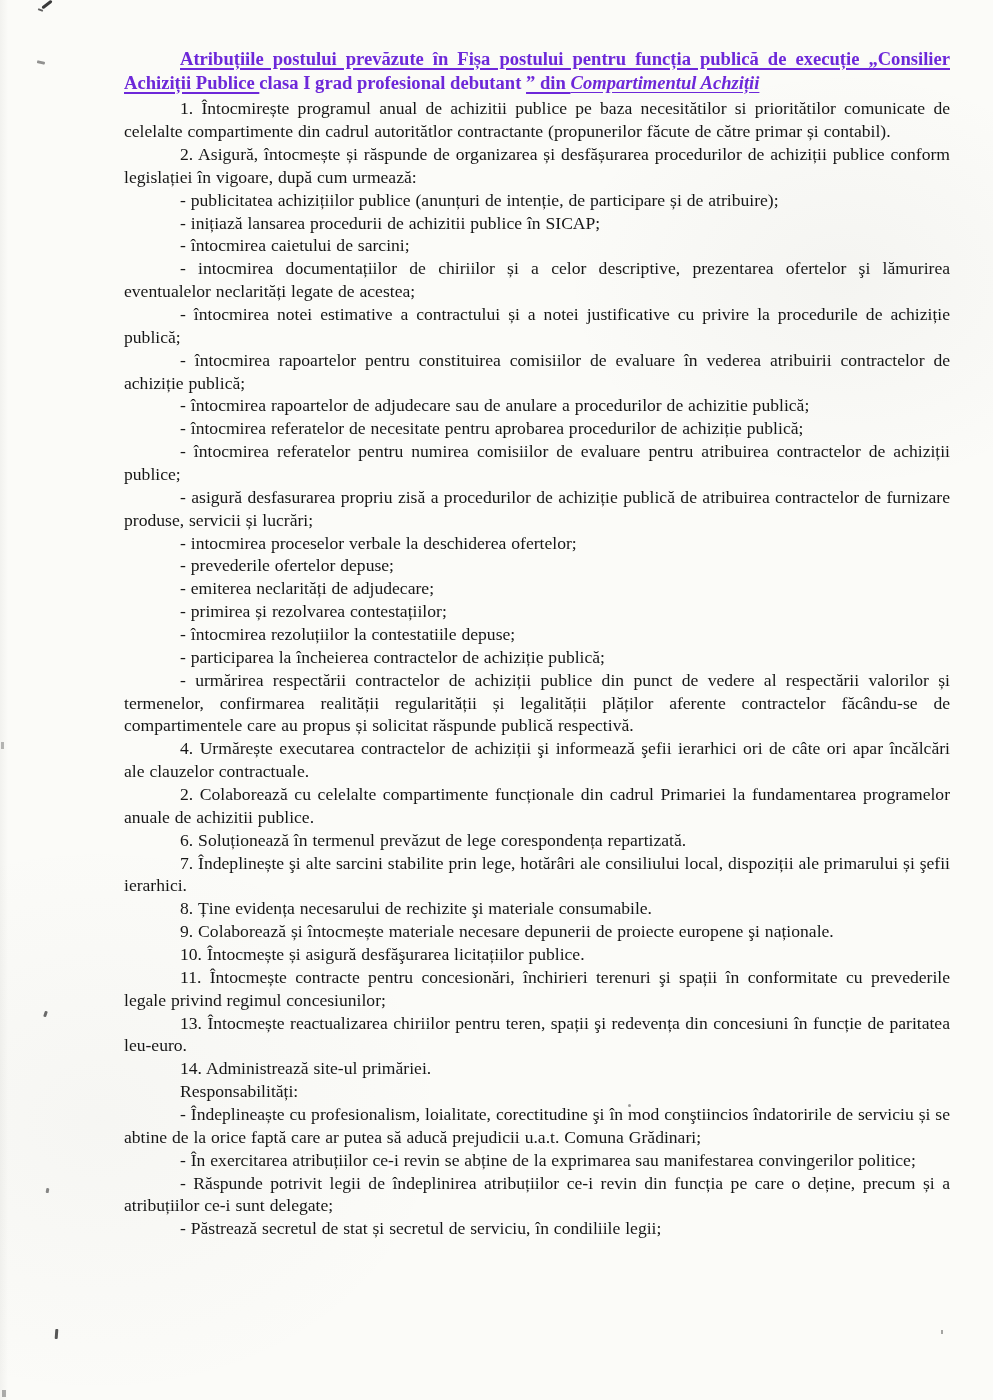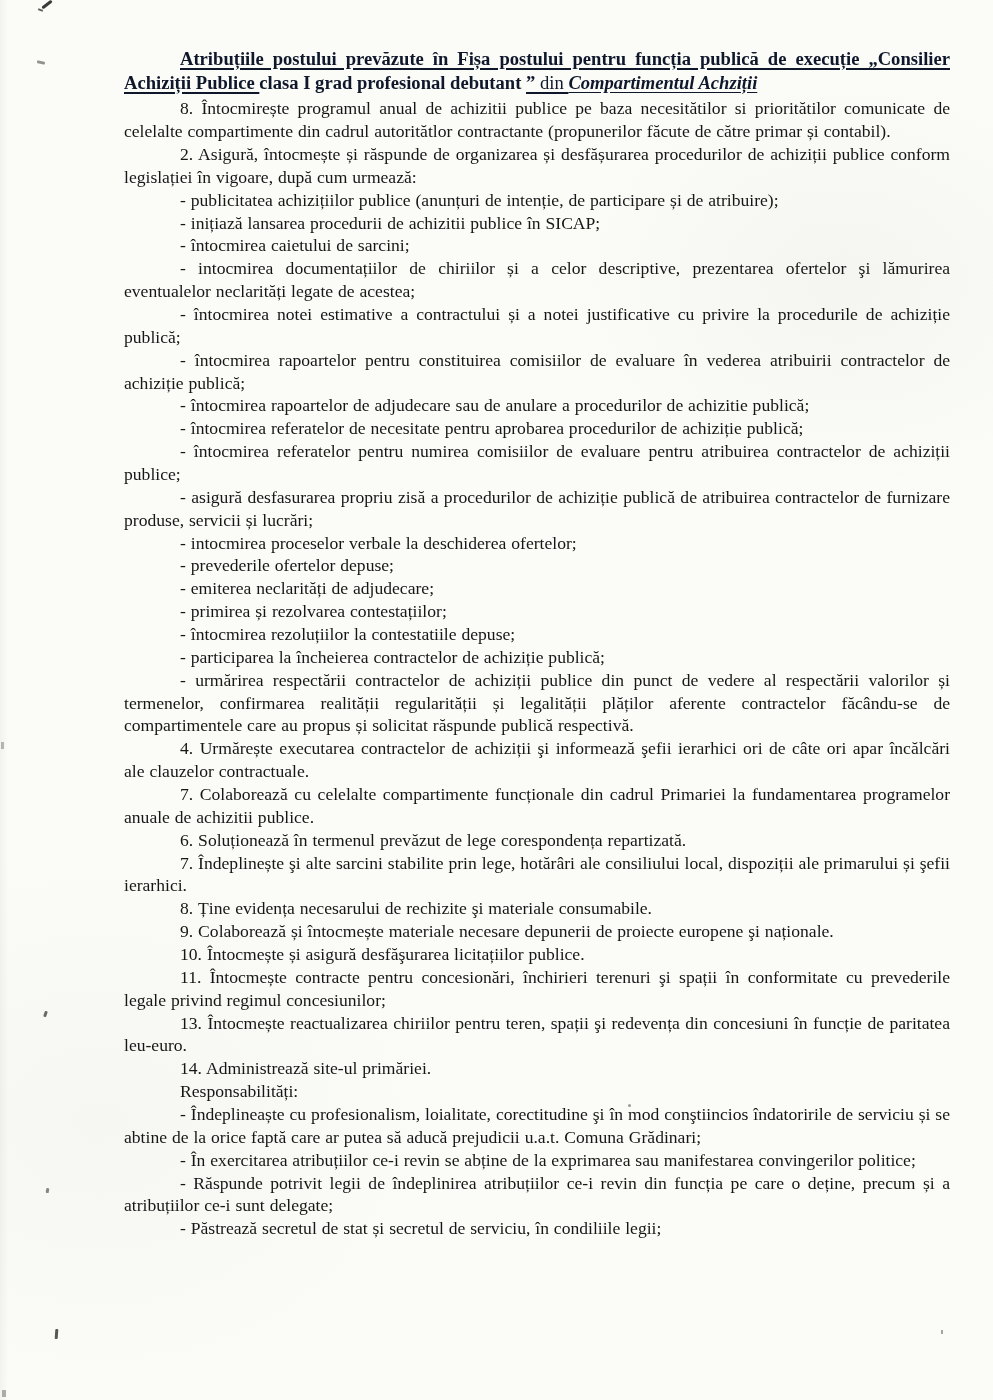--- a/index.html
+++ b/index.html
@@ -23,37 +23,37 @@
     position: absolute;
     inset: 0;
     box-sizing: border-box;
     padding: 47px 43px 0 124px;
   }
   
   .heading {
     font-weight: bold;
     font-size: 18.6px;
     line-height: 1.27;
-    color: #0f172a;
+    color: #6d28d9;
   }
   .h-line1 {
     text-align: justify;
     text-align-last: justify;
     padding-left: 56px;
   }
   .h-line2 {
     text-align: left;
   }
   .u {
     text-decoration: underline;
     text-decoration-thickness: 1.8px;
     text-underline-offset: 3px;
     text-align: center;
   }
-  .n { font-weight: normal; }
+  .n { font-weight: bold; }
   .bi { font-style: italic; text-decoration: underline; }
   
   .doc-body {
     margin-top: 3px;
   }
   .para {
     margin: 0;
     font-size: 17.6px;
     line-height: 1.3;
     text-indent: 56px;
@@ -143,41 +143,41 @@
 <div class="artifact art-speck-r"></div>
 
 <div class="page">
 
   <div class="heading">
     <div class="h-line1"><span class="u">Atribuțiile postului prevăzute în Fișa postului pentru funcția publică de execuție „Consilier</span></div>
     <div class="h-line2"><span class="u">Achiziții Publice </span><span>clasa I grad profesional debutant </span><span class="u">” </span><span class="u n">din </span><span class="u bi">Compartimentul Achziții</span></div>
   </div>
 
   <div class="doc-body" id="paragraphs">
-      <p class="para">8. Întocmirește programul anual de achizitii publice pe baza necesitătilor si prioritătilor comunicate de celelalte compartimente din cadrul autoritătlor contractante (propunerilor făcute de către primar și contabil).</p>
+      <p class="para">1. Întocmirește programul anual de achizitii publice pe baza necesitătilor si prioritătilor comunicate de celelalte compartimente din cadrul autoritătlor contractante (propunerilor făcute de către primar și contabil).</p>
       <p class="para">2. Asigură, întocmește și răspunde de organizarea și desfășurarea procedurilor de achiziții publice conform legislației în vigoare, după cum urmează:</p>
       <p class="para">- publicitatea achizițiilor publice (anunțuri de intenție, de participare și de atribuire);</p>
       <p class="para">- inițiază lansarea procedurii de achizitii publice în SICAP;</p>
       <p class="para">- întocmirea caietului de sarcini;</p>
       <p class="para">- intocmirea documentațiilor de chiriilor și a celor descriptive, prezentarea ofertelor şi lămurirea eventualelor neclarități legate de acestea;</p>
       <p class="para">- întocmirea notei estimative a contractului și a notei justificative cu privire la procedurile de achiziție publică;</p>
       <p class="para">- întocmirea rapoartelor pentru constituirea comisiilor de evaluare în vederea atribuirii contractelor de achiziție publică;</p>
       <p class="para">- întocmirea rapoartelor de adjudecare sau de anulare a procedurilor de achizitie publică;</p>
       <p class="para">- întocmirea referatelor de necesitate pentru aprobarea procedurilor de achiziție publică;</p>
       <p class="para">- întocmirea referatelor pentru numirea comisiilor de evaluare pentru atribuirea contractelor de achiziții publice;</p>
       <p class="para">- asigură desfasurarea propriu zisă a procedurilor de achiziție publică de atribuirea contractelor de furnizare produse, servicii și lucrări;</p>
       <p class="para">- intocmirea proceselor verbale la deschiderea ofertelor;</p>
       <p class="para">- prevederile ofertelor depuse;</p>
       <p class="para">- emiterea neclarități de adjudecare;</p>
       <p class="para">- primirea și rezolvarea contestațiilor;</p>
       <p class="para">- întocmirea rezoluțiilor la contestatiile depuse;</p>
       <p class="para">- participarea la încheierea contractelor de achiziție publică;</p>
       <p class="para">- urmărirea respectării contractelor de achiziții publice din punct de vedere al respectării valorilor și termenelor, confirmarea realității regularității și legalității plăților aferente contractelor făcându-se de compartimentele care au propus și solicitat răspunde publică respectivă.</p>
       <p class="para">4. Urmărește executarea contractelor de achiziții şi informează şefii ierarhici ori de câte ori apar încălcări ale clauzelor contractuale.</p>
-      <p class="para">7. Colaborează cu celelalte compartimente funcționale din cadrul Primariei la fundamentarea programelor anuale de achizitii publice.</p>
+      <p class="para">2. Colaborează cu celelalte compartimente funcționale din cadrul Primariei la fundamentarea programelor anuale de achizitii publice.</p>
       <p class="para">6. Soluționează în termenul prevăzut de lege corespondența repartizată.</p>
       <p class="para">7. Îndeplinește şi alte sarcini stabilite prin lege, hotărâri ale consiliului local, dispoziții ale primarului și şefii ierarhici.</p>
       <p class="para">8. Ține evidența necesarului de rechizite şi materiale consumabile.</p>
       <p class="para">9. Colaborează și întocmește materiale necesare depunerii de proiecte europene şi naționale.</p>
       <p class="para">10. Întocmește și asigură desfăşurarea licitațiilor publice.</p>
       <p class="para">11. Întocmește contracte pentru concesionări, închirieri terenuri şi spații în conformitate cu prevederile legale privind regimul concesiunilor;</p>
       <p class="para">13. Întocmește reactualizarea chiriilor pentru teren, spații şi redevența din concesiuni în funcție de paritatea leu-euro.</p>
       <p class="para">14. Administrează site-ul primăriei.</p>
       <p class="para">Responsabilități:</p>
       <p class="para">- Îndeplineaște cu profesionalism, loialitate, corectitudine şi în mod conştiincios îndatoririle de serviciu și se abtine de la orice faptă care ar putea să aducă prejudicii u.a.t. Comuna Grădinari;</p>

